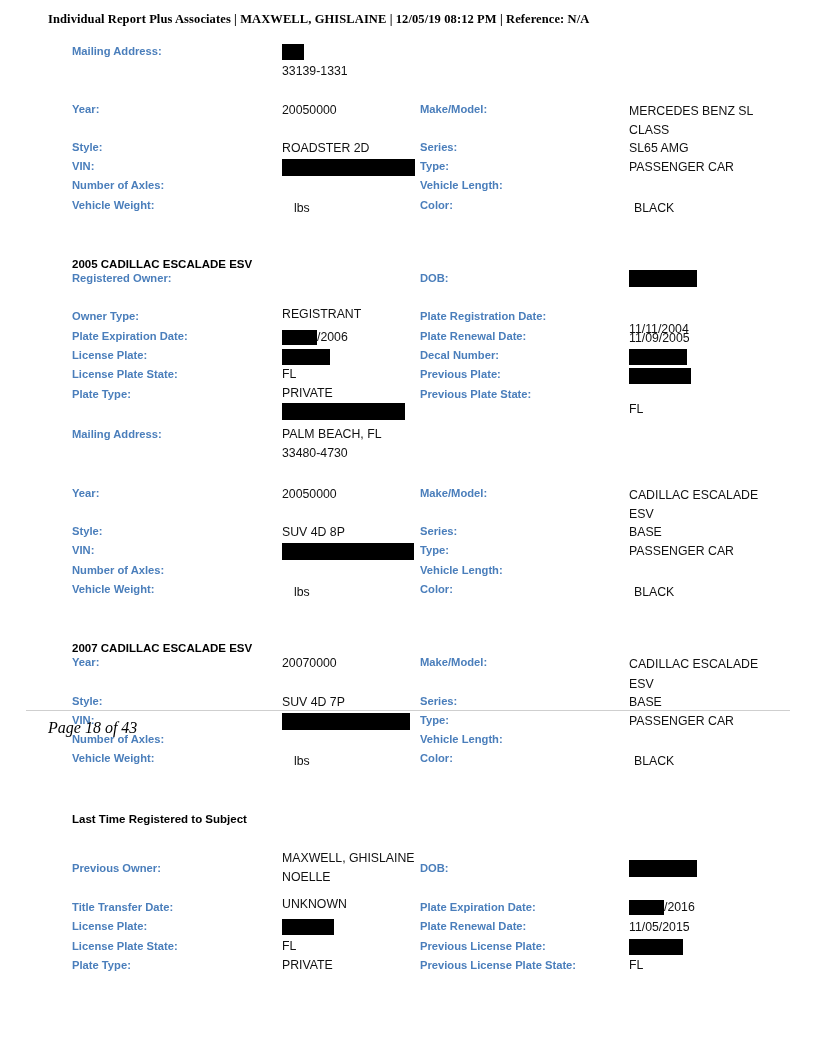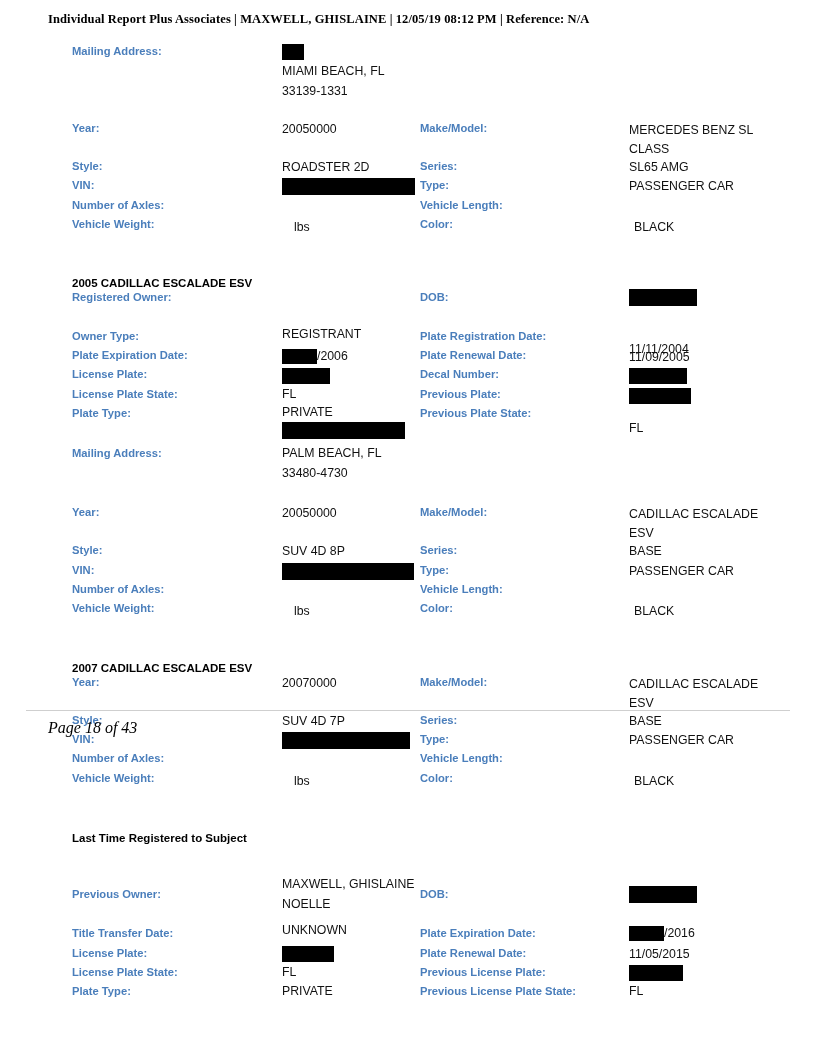--- a/index.html
+++ b/index.html
@@ -108,23 +108,20 @@
 
   <div class="doc-header">Individual Report Plus Associates | MAXWELL, GHISLAINE | 12/05/19 08:12 PM | Reference: N/A</div>
 
   <div class="block">
 
     <div class="row">
       <span class="label">Mailing Address:</span>
       <span class="redact-abs" style="left:210px; top:-1px; width:22px; height:16px;"></span>
     </div>
     <div class="row">
-      <span class="value">MIAMI BEACH, FL</span>
-    </div>
-    <div class="row">
       <span class="value">33139-1331</span>
     </div>
 
     <div class="spacel" style="height:19px"></div>
 
     <div class="row">
       <span class="label">Year:</span>
       <span class="value">20050000</span>
       <span class="label col2">Make/Model:</span>
       <span class="value col2 wrap" style="top:-1px;">MERCEDES BENZ SL CLASS</span>
@@ -300,21 +297,21 @@
       <span class="value" style="left:222px; top:2px;">lbs</span>
       <span class="label col2">Color:</span>
       <span class="value col2" style="left:562px; top:2px;">BLACK</span>
     </div>
   </div>
 
   <div style="height:41px"></div>
 
   <div class="section-title">Last Time Registered to Subject</div>
 
-  <div class="block" style="margin-top:35px;">
+  <div class="block" style="margin-top:28px;">
 
     <div class="row">
       <span class="label" style="top:9px;">Previous Owner:</span>
       <span class="value wrap2" style="top:-4px; width:150px;">MAXWELL, GHISLAINE NOELLE</span>
       <span class="label col2" style="top:9px;">DOB:</span>
       <span class="redact-abs" style="left:557px; top:7px; width:68px; height:17px;"></span>
     </div>
 
     <div style="height:29px"></div>
 

